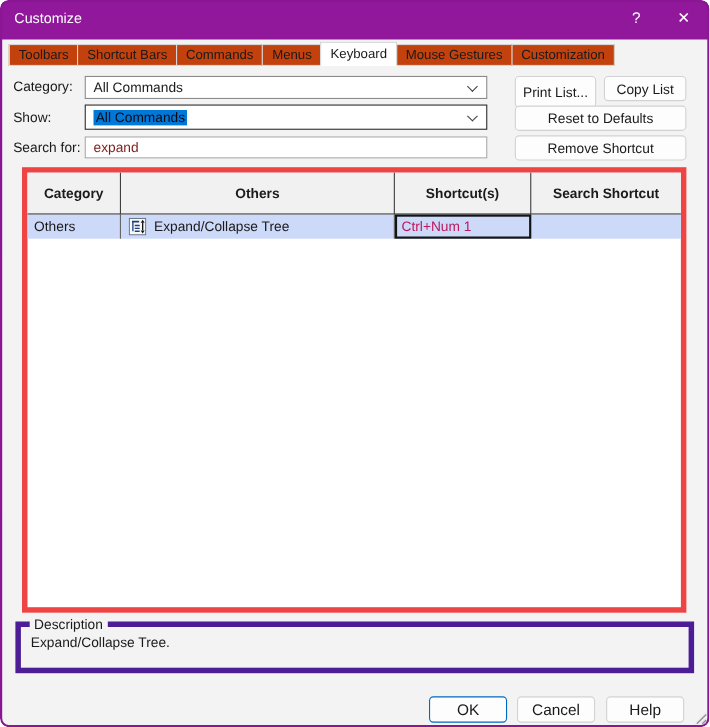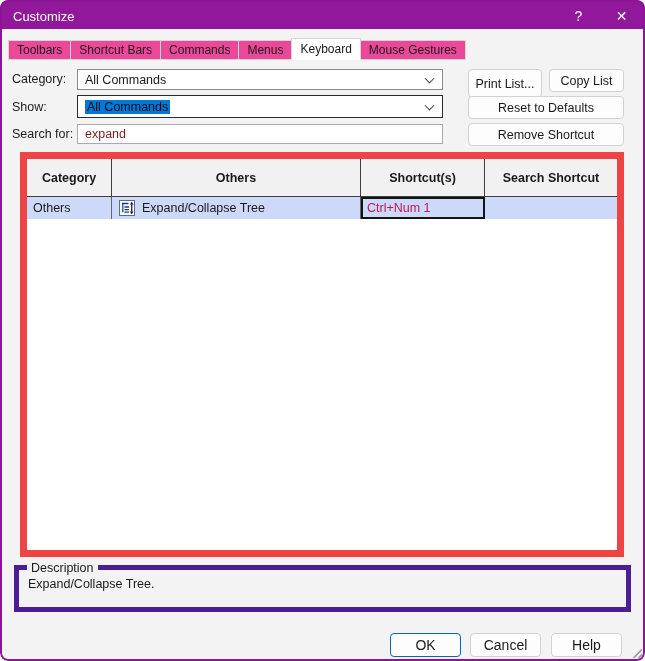--- a/index.html
+++ b/index.html
@@ -8,31 +8,31 @@
     position:relative; width:645px; height:661px;
     background:#f3f3f3; border-radius:8px; overflow:hidden;
     font-family:"Liberation Sans", sans-serif; font-size:12.5px; color:#1a1a1a;
   }
   .dialog::after {
     content:""; position:absolute; inset:0; border:2px solid #8a1694;
     border-radius:8px; pointer-events:none; z-index:50;
   }
   
   .titlebar {
-    position:absolute; top:0; left:0; right:0; height:29px;
+    position:absolute; top:0; left:0; right:0; height:36px;
     background:#91189b; border-radius:8px 8px 0 0; color:#ffffff;
   }
   .titlebar .title { position:absolute; left:13px; top:0; line-height:33px; font-size:13px; }
   .tb-btn { position:absolute; top:0; width:43px; height:32px; display:flex; align-items:center; justify-content:center; color:#fff; }
   .tb-btn.help { right:45px; font-size:14px; }
   .tb-btn.close { right:2px; font-size:14px; }
   
   .tabs { position:absolute; top:38px; left:8px; height:22px; display:flex; align-items:flex-end; z-index:5; }
   .tab {
-    height:20px; line-height:18px; padding:0 8px; background:#ec4899;
+    height:20px; line-height:18px; padding:0 8px; background:#c2410c;
     border:1px solid #d6d6d6; margin-right:-1px; white-space:nowrap; font-size:12px;
   }
   .tab.active { height:22px; line-height:20px; background:#ffffff; border-bottom-color:transparent; position:relative; z-index:6; }
   
   .form-label { position:absolute; left:12px; }
   .combo {
     position:absolute; left:77px; width:366px; background:#ffffff;
     border:1px solid #8a8a8a; display:flex; align-items:center; padding:0 22px 0 7px;
   }
   .combo .chev {
@@ -52,21 +52,21 @@
     position:absolute; background:#fdfdfd; border:1px solid #d2d2d2; border-radius:4px;
     display:flex; align-items:center; justify-content:center; font-size:12.5px; cursor:default;
   }
   #print-btn  { left:468px; top:69px;  width:74px;  height:29px; }
   #copy-btn   { left:549px; top:69px;  width:75px;  height:23px; }
   #reset-btn  { left:468px; top:96px;  width:156px; height:23px; }
   #remove-btn { left:468px; top:123px; width:156px; height:23px; }
   
   .cmd-table {
     position:absolute; left:20px; top:152px; width:604px; height:405px;
-    background:#ffffff; border:7px solid #ef4444;
+    background:#ffffff; border:5px solid #ef4444;
   }
   .thead, .trow { display:grid; grid-template-columns:85px 249px 124px 1fr; }
   .thead { height:38px; background:#f1f1f1; font-weight:bold; }
   .th {
     display:flex; align-items:center; justify-content:center;
     border-right:1px solid #3f3f3f; border-bottom:1px solid #3f3f3f; font-size:12.5px;
   }
   .th:last-child { border-right:none; }
   .trow { height:22px; background:#ccd9f8; }
   .td { display:flex; align-items:center; padding:0 6px; border-right:1px solid #666; overflow:hidden; white-space:nowrap; }
@@ -103,20 +103,21 @@
     </div>
   </div>
 
   <div class="tabs">
     <div class="tab">Toolbars</div>
     <div class="tab">Shortcut Bars</div>
     <div class="tab">Commands</div>
     <div class="tab">Menus</div>
     <div class="tab active">Keyboard</div>
     <div class="tab">Mouse Gestures</div>
+    <div class="tab">Customization</div>
   </div>
 
   <div class="form-label" style="top:72px;">Category:</div>
   <div class="form-label" style="top:100px;">Show:</div>
   <div class="form-label" style="top:127px;">Search for:</div>
 
   <div class="combo" id="category-combo">
     <span>All Commands</span>
     <span class="chev"></span>
   </div>

